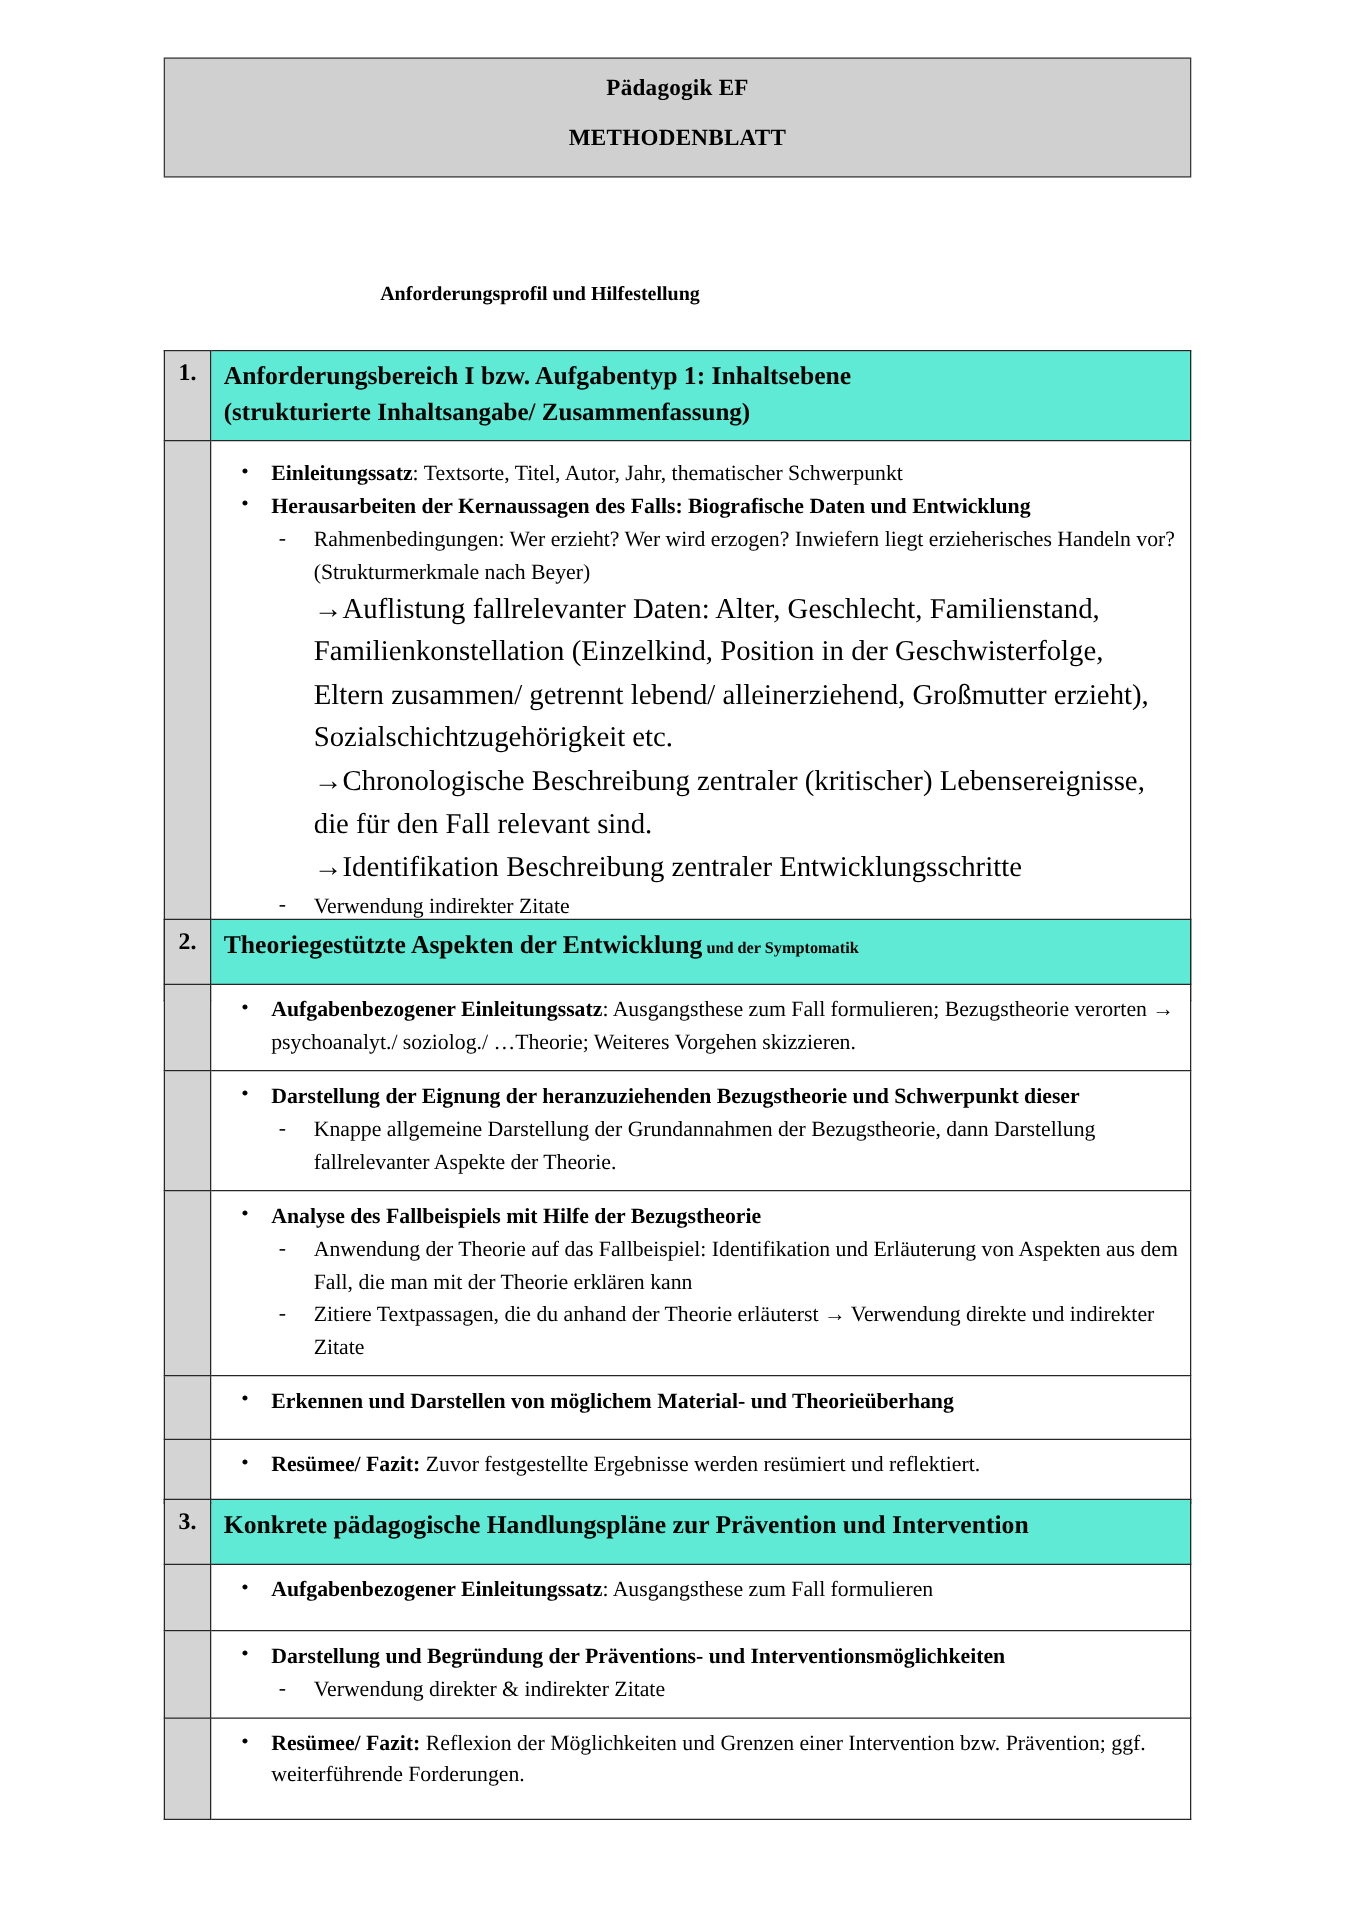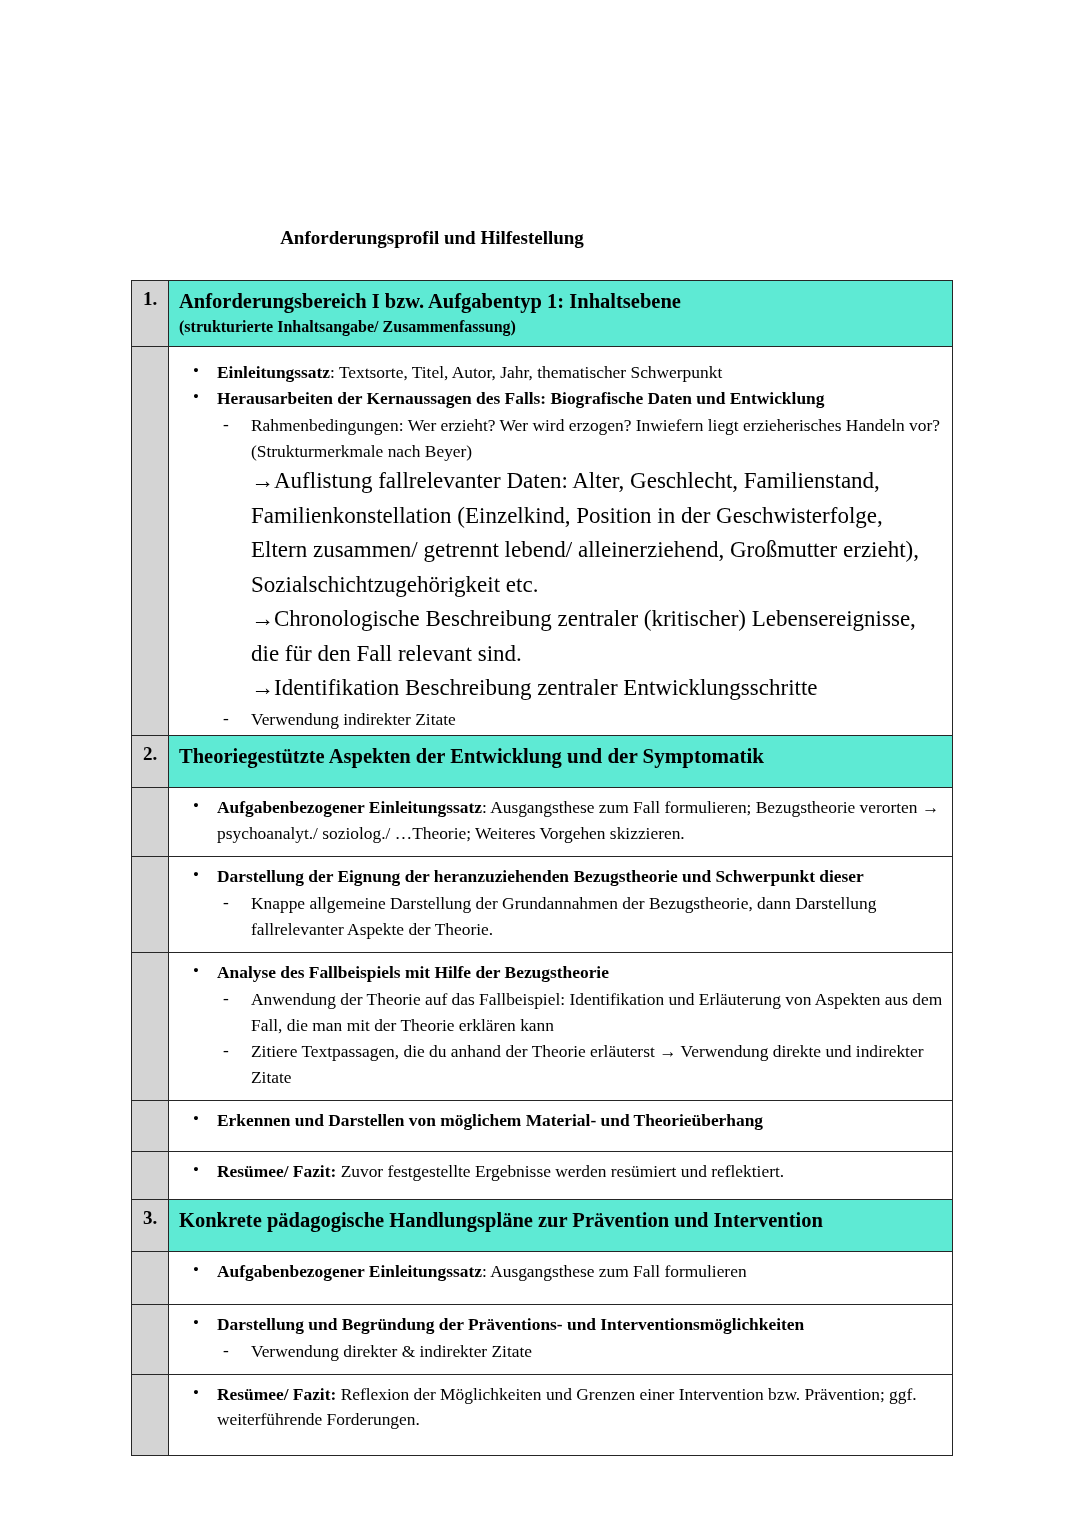--- a/index.html
+++ b/index.html
@@ -53,21 +53,21 @@
     font-size: 30px;
     letter-spacing: 0.2px;
   }
   .doc-subtitle {
     position: absolute;
     left: 0;
     top: 227px;
     width: 864px;
     text-align: center;
     font-weight: bold;
-    font-size: 19px;
+    font-size: 16px;
   }
 
   
   .tbl {
     position: absolute;
     left: 131px;
     width: 822px;
     border-collapse: collapse;
     box-sizing: border-box;
     table-layout: fixed;
@@ -97,25 +97,25 @@
     background: #ffffff;
     padding: 7px 8px 9px 10px !important;
   }
 
   .sec-head {
     font-weight: bold;
     font-size: 20.5px;
     line-height: 1.42;
   }
   .sec-head .small {
-    font-size: 21px;
+    font-size: 13px;
   }
   .sec-head .sub {
     font-weight: bold;
-    font-size: 16px;
+    font-size: 20px;
   }
 
   
   ul.lvl1 {
     list-style: none;
     margin: 0;
     padding: 0;
   }
   ul.lvl1 > li {
     position: relative;
@@ -158,20 +158,24 @@
     font-weight: bold;
   }
   b.lbl { font-weight: bold; }
   .spacer-sm { height: 6px; }
 </style>
 </head>
 <body>
 
 <div class="page">
 
+  <div class="header-box">
+    <div class="header-line l1">Pädagogik EF</div>
+    <div class="header-line l2">METHODENBLATT</div>
+  </div>
 
   <div class="doc-subtitle">Anforderungsprofil und Hilfestellung</div>
 
   <table class="tbl" style="top:280px;">
     <tbody>
         <tr>
       <td class="numcell">1.</td>
       <td class="headcell">
         <div class="sec-head">
           <div>Anforderungsbereich I bzw. Aufgabentyp 1: Inhaltsebene</div>

